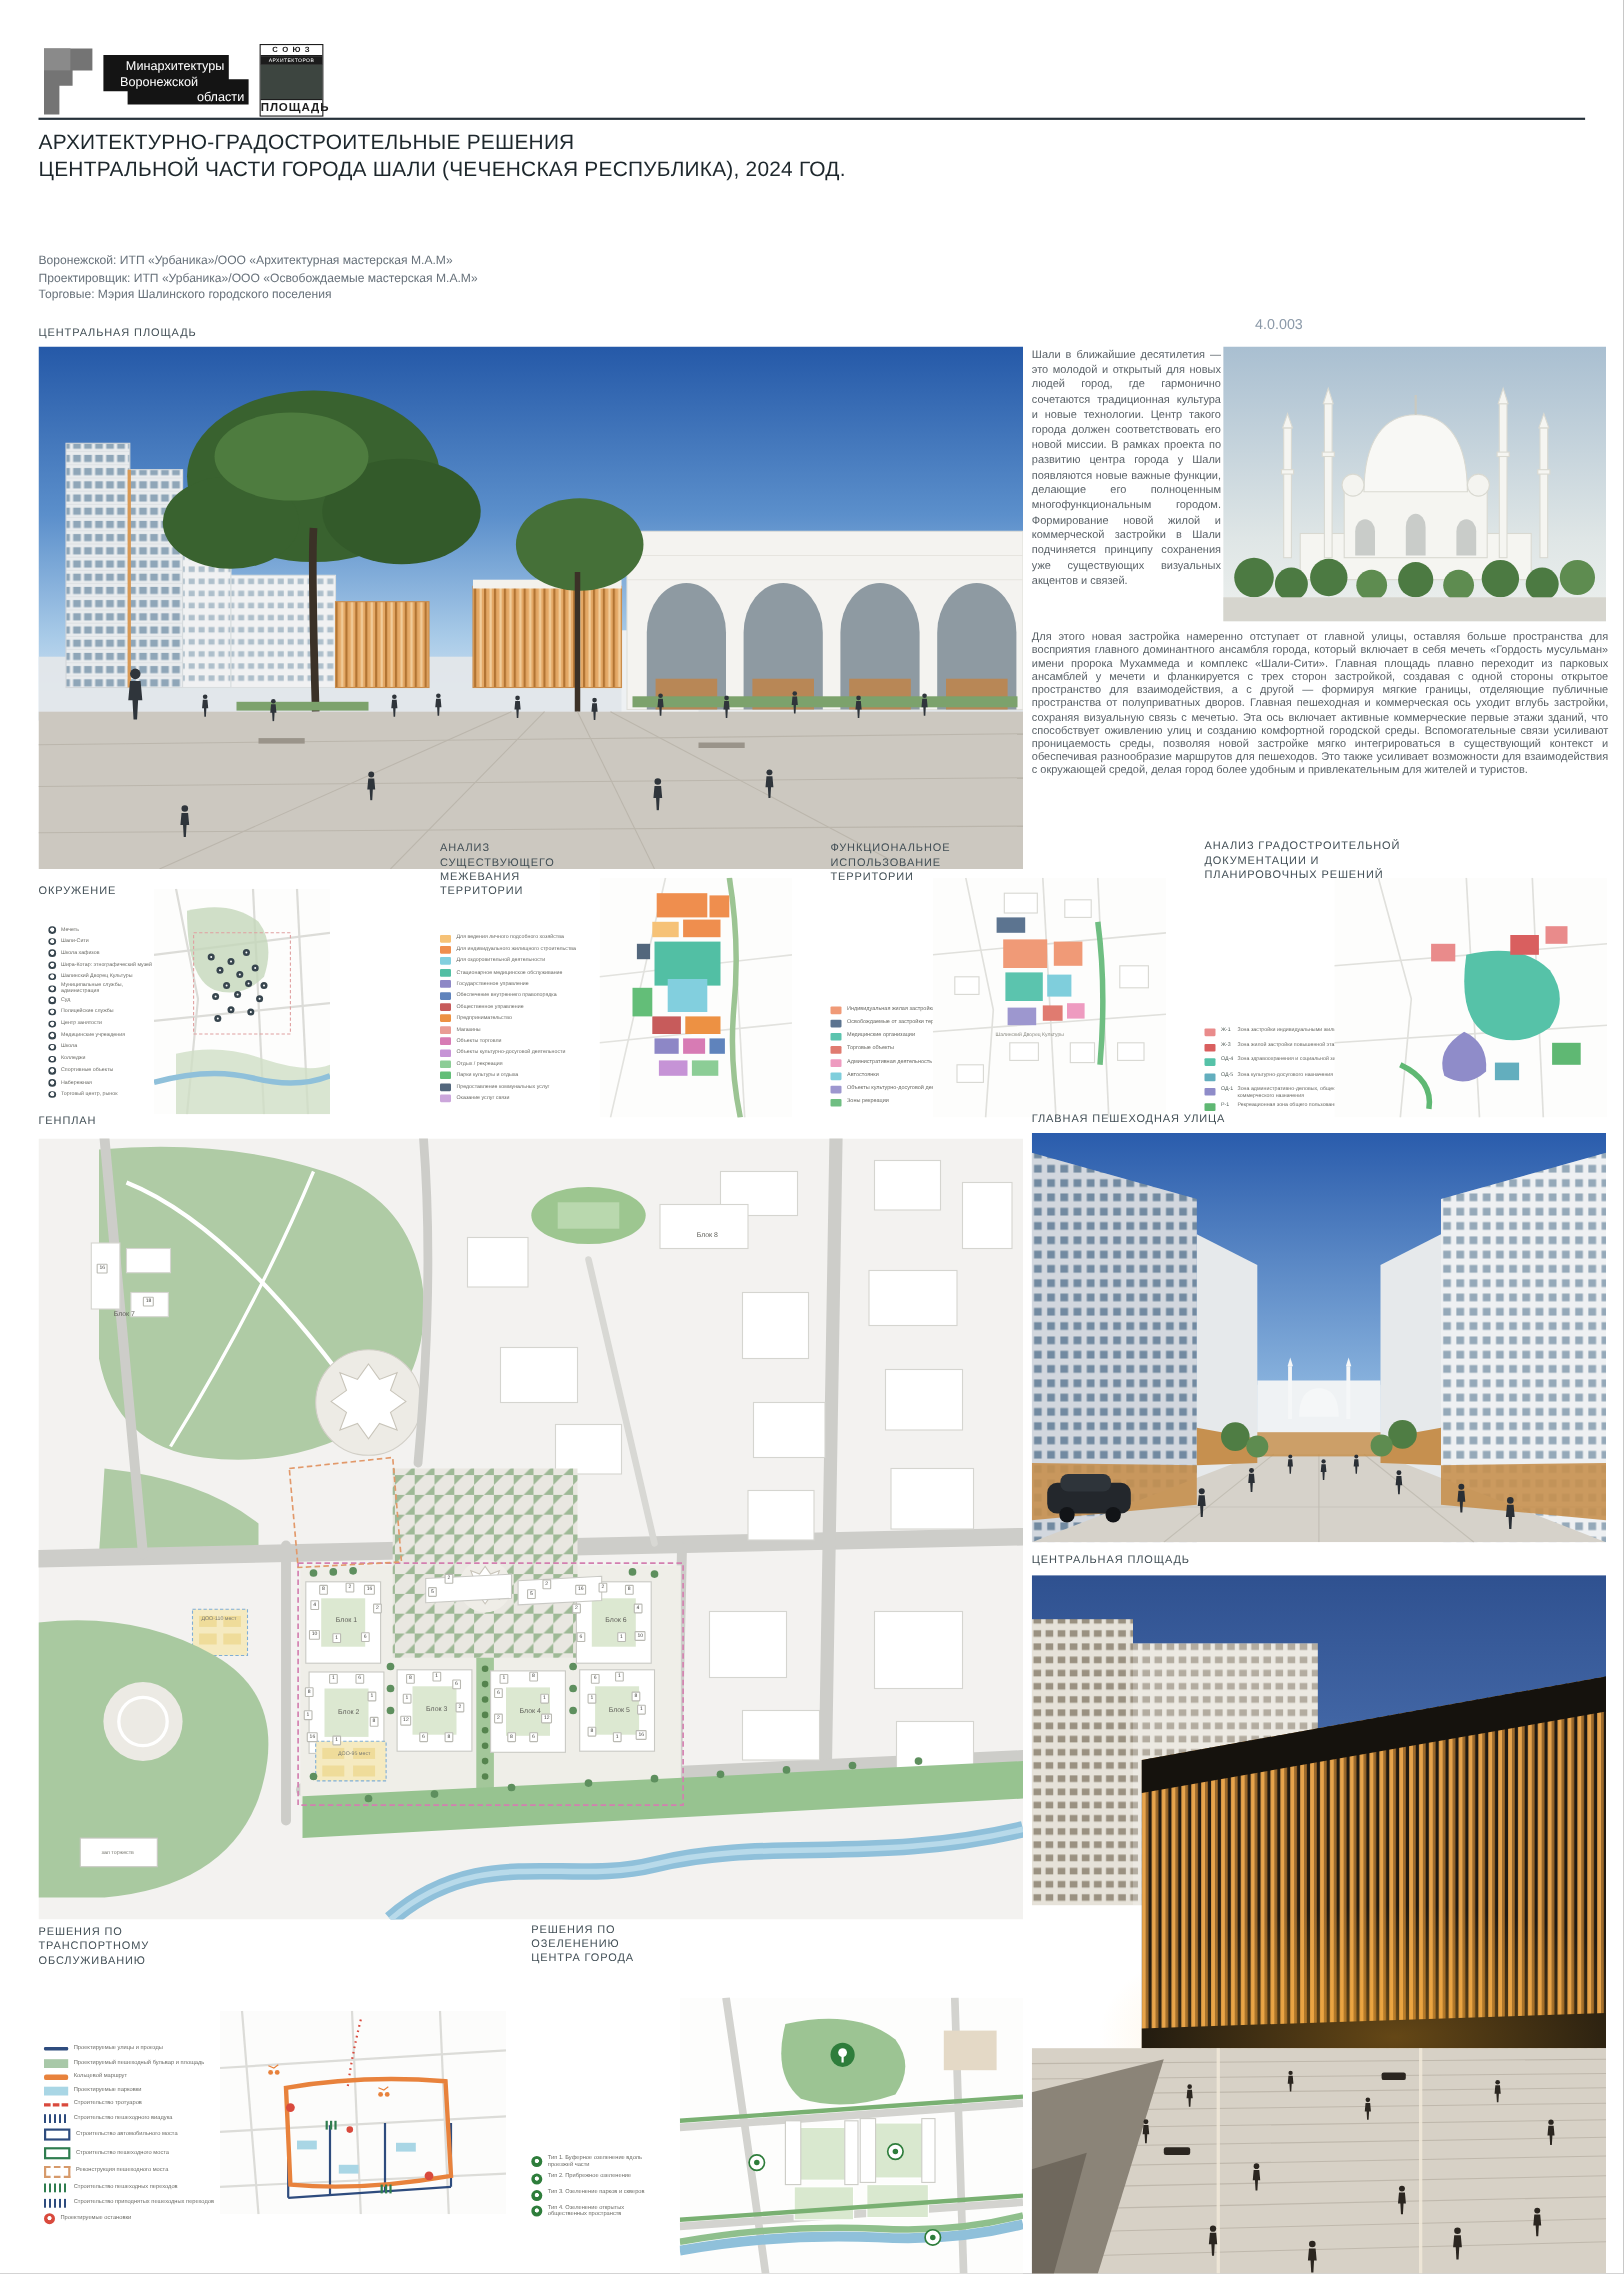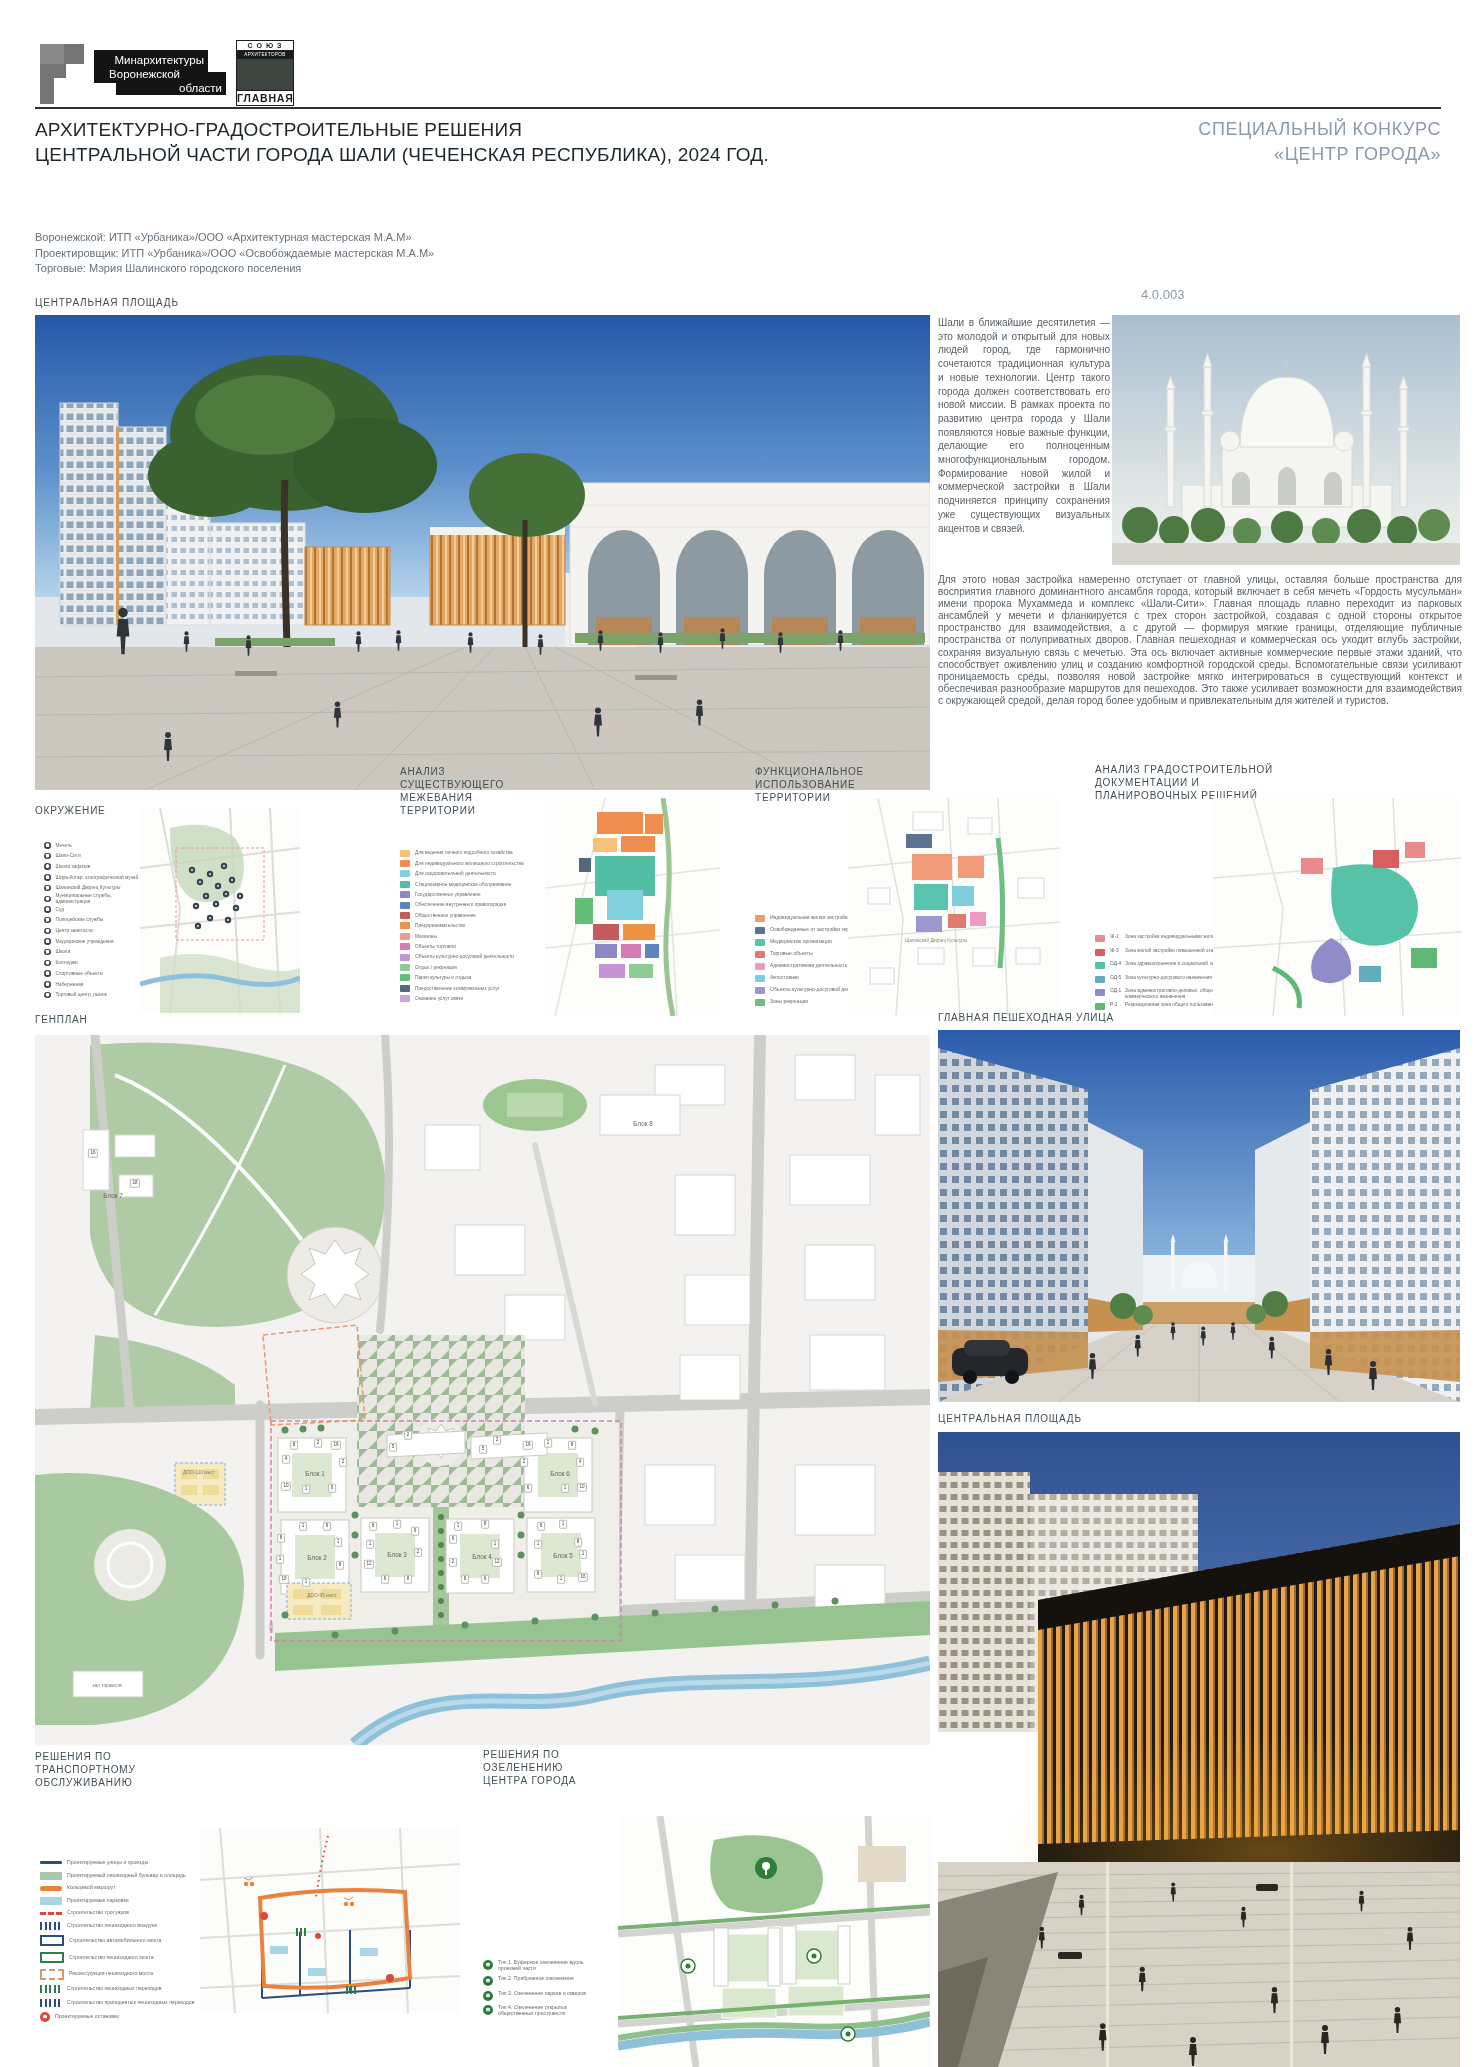--- a/index.html
+++ b/index.html
@@ -68,32 +68,28 @@
     <path d="M56 8 H170 V30 H188 V53 H78 V41 H56 Z" fill="#141414"></path>
     <text x="166" y="22" text-anchor="end" font-size="11.5" fill="#ffffff">Минархитектуры</text>
     <text x="142" y="36" text-anchor="end" font-size="11.5" fill="#ffffff">Воронежской</text>
     <text x="184" y="50" text-anchor="end" font-size="11.5" fill="#ffffff">области</text>
   </svg>
 
   <div class="abs" id="logo-union">
     <div id="lu-top">С О Ю З</div>
     <div id="lu-mid">АРХИТЕКТОРОВ</div>
     <div id="lu-block"></div>
-    <div id="lu-bottom">ГЛАВНАЯ</div>
+    <div id="lu-bottom">ПЛОЩАДЬ</div>
   </div>
 
   <div class="abs rule"></div>
 
   <div class="abs title">
     <div>АРХИТЕКТУРНО-ГРАДОСТРОИТЕЛЬНЫЕ РЕШЕНИЯ</div>
     <div>ЦЕНТРАЛЬНОЙ ЧАСТИ ГОРОДА ШАЛИ (ЧЕЧЕНСКАЯ РЕСПУБЛИКА), 2024 ГОД.</div>
-  </div>
-  <div class="abs contest">
-    <div>СПЕЦИАЛЬНЫЙ КОНКУРС</div>
-    <div>«ЦЕНТР ГОРОДА»</div>
   </div>
 
   <div class="abs credits">
     <div>Воронежской: ИТП «Урбаника»/ООО «Архитектурная мастерская М.А.М»</div>
     <div>Проектировщик: ИТП «Урбаника»/ООО «Освобождаемые мастерская М.А.М»</div>
     <div>Торговые: Мэрия Шалинского городского поселения</div>
   </div>
 
   <div class="abs sheetnum">4.0.003</div>
   <div class="abs slabel" style="left:35px;top:296px">ЦЕНТРАЛЬНАЯ ПЛОЩАДЬ</div>

